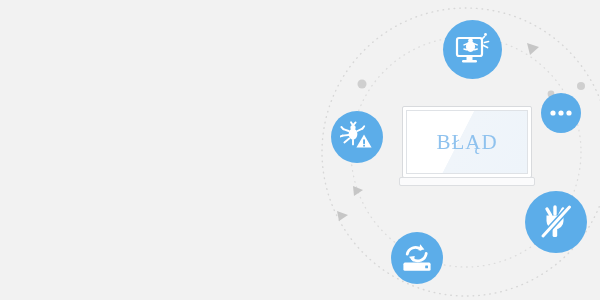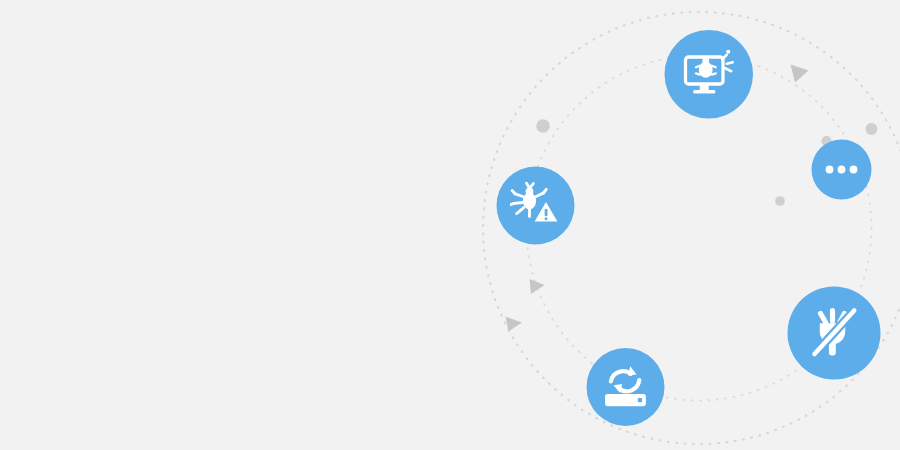--- a/index.html
+++ b/index.html
@@ -124,20 +124,28 @@
       <circle cx="520" cy="134" r="3.2"></circle>
     </g>
 
     <g fill="#c6c6c6">
       <polygon points="527,43 539,47 530,55"></polygon>
       <polygon points="353,186 363,190 354,196"></polygon>
       <polygon points="337,211 348,215 339,221"></polygon>
     </g>
   </svg>
 
+  <div class="laptop">
+    <div class="laptop-lid">
+      <div class="laptop-screen">
+        <div class="error-text">BŁĄD</div>
+      </div>
+    </div>
+    <div class="laptop-base"></div>
+  </div>
 
   <div class="icon-circle" id="icon-monitor-bug">
     <svg width="38" height="38" viewBox="0 0 38 38">
       <rect x="3" y="7" width="25" height="18" rx="2" fill="none" stroke="#ffffff" stroke-width="2.2"></rect>
       <rect x="12.5" y="25" width="6" height="4" fill="#ffffff"></rect>
       <rect x="8" y="29" width="15" height="2.4" rx="1.2" fill="#ffffff"></rect>
       <g fill="#ffffff">
         <ellipse cx="16.5" cy="15.5" rx="4.6" ry="5.4"></ellipse>
         <circle cx="16.5" cy="9.6" r="2.3"></circle>
         <rect x="9.2" y="12.6" width="4.2" height="1.5" rx="0.7" transform="rotate(-22 11.3 13.3)"></rect>

